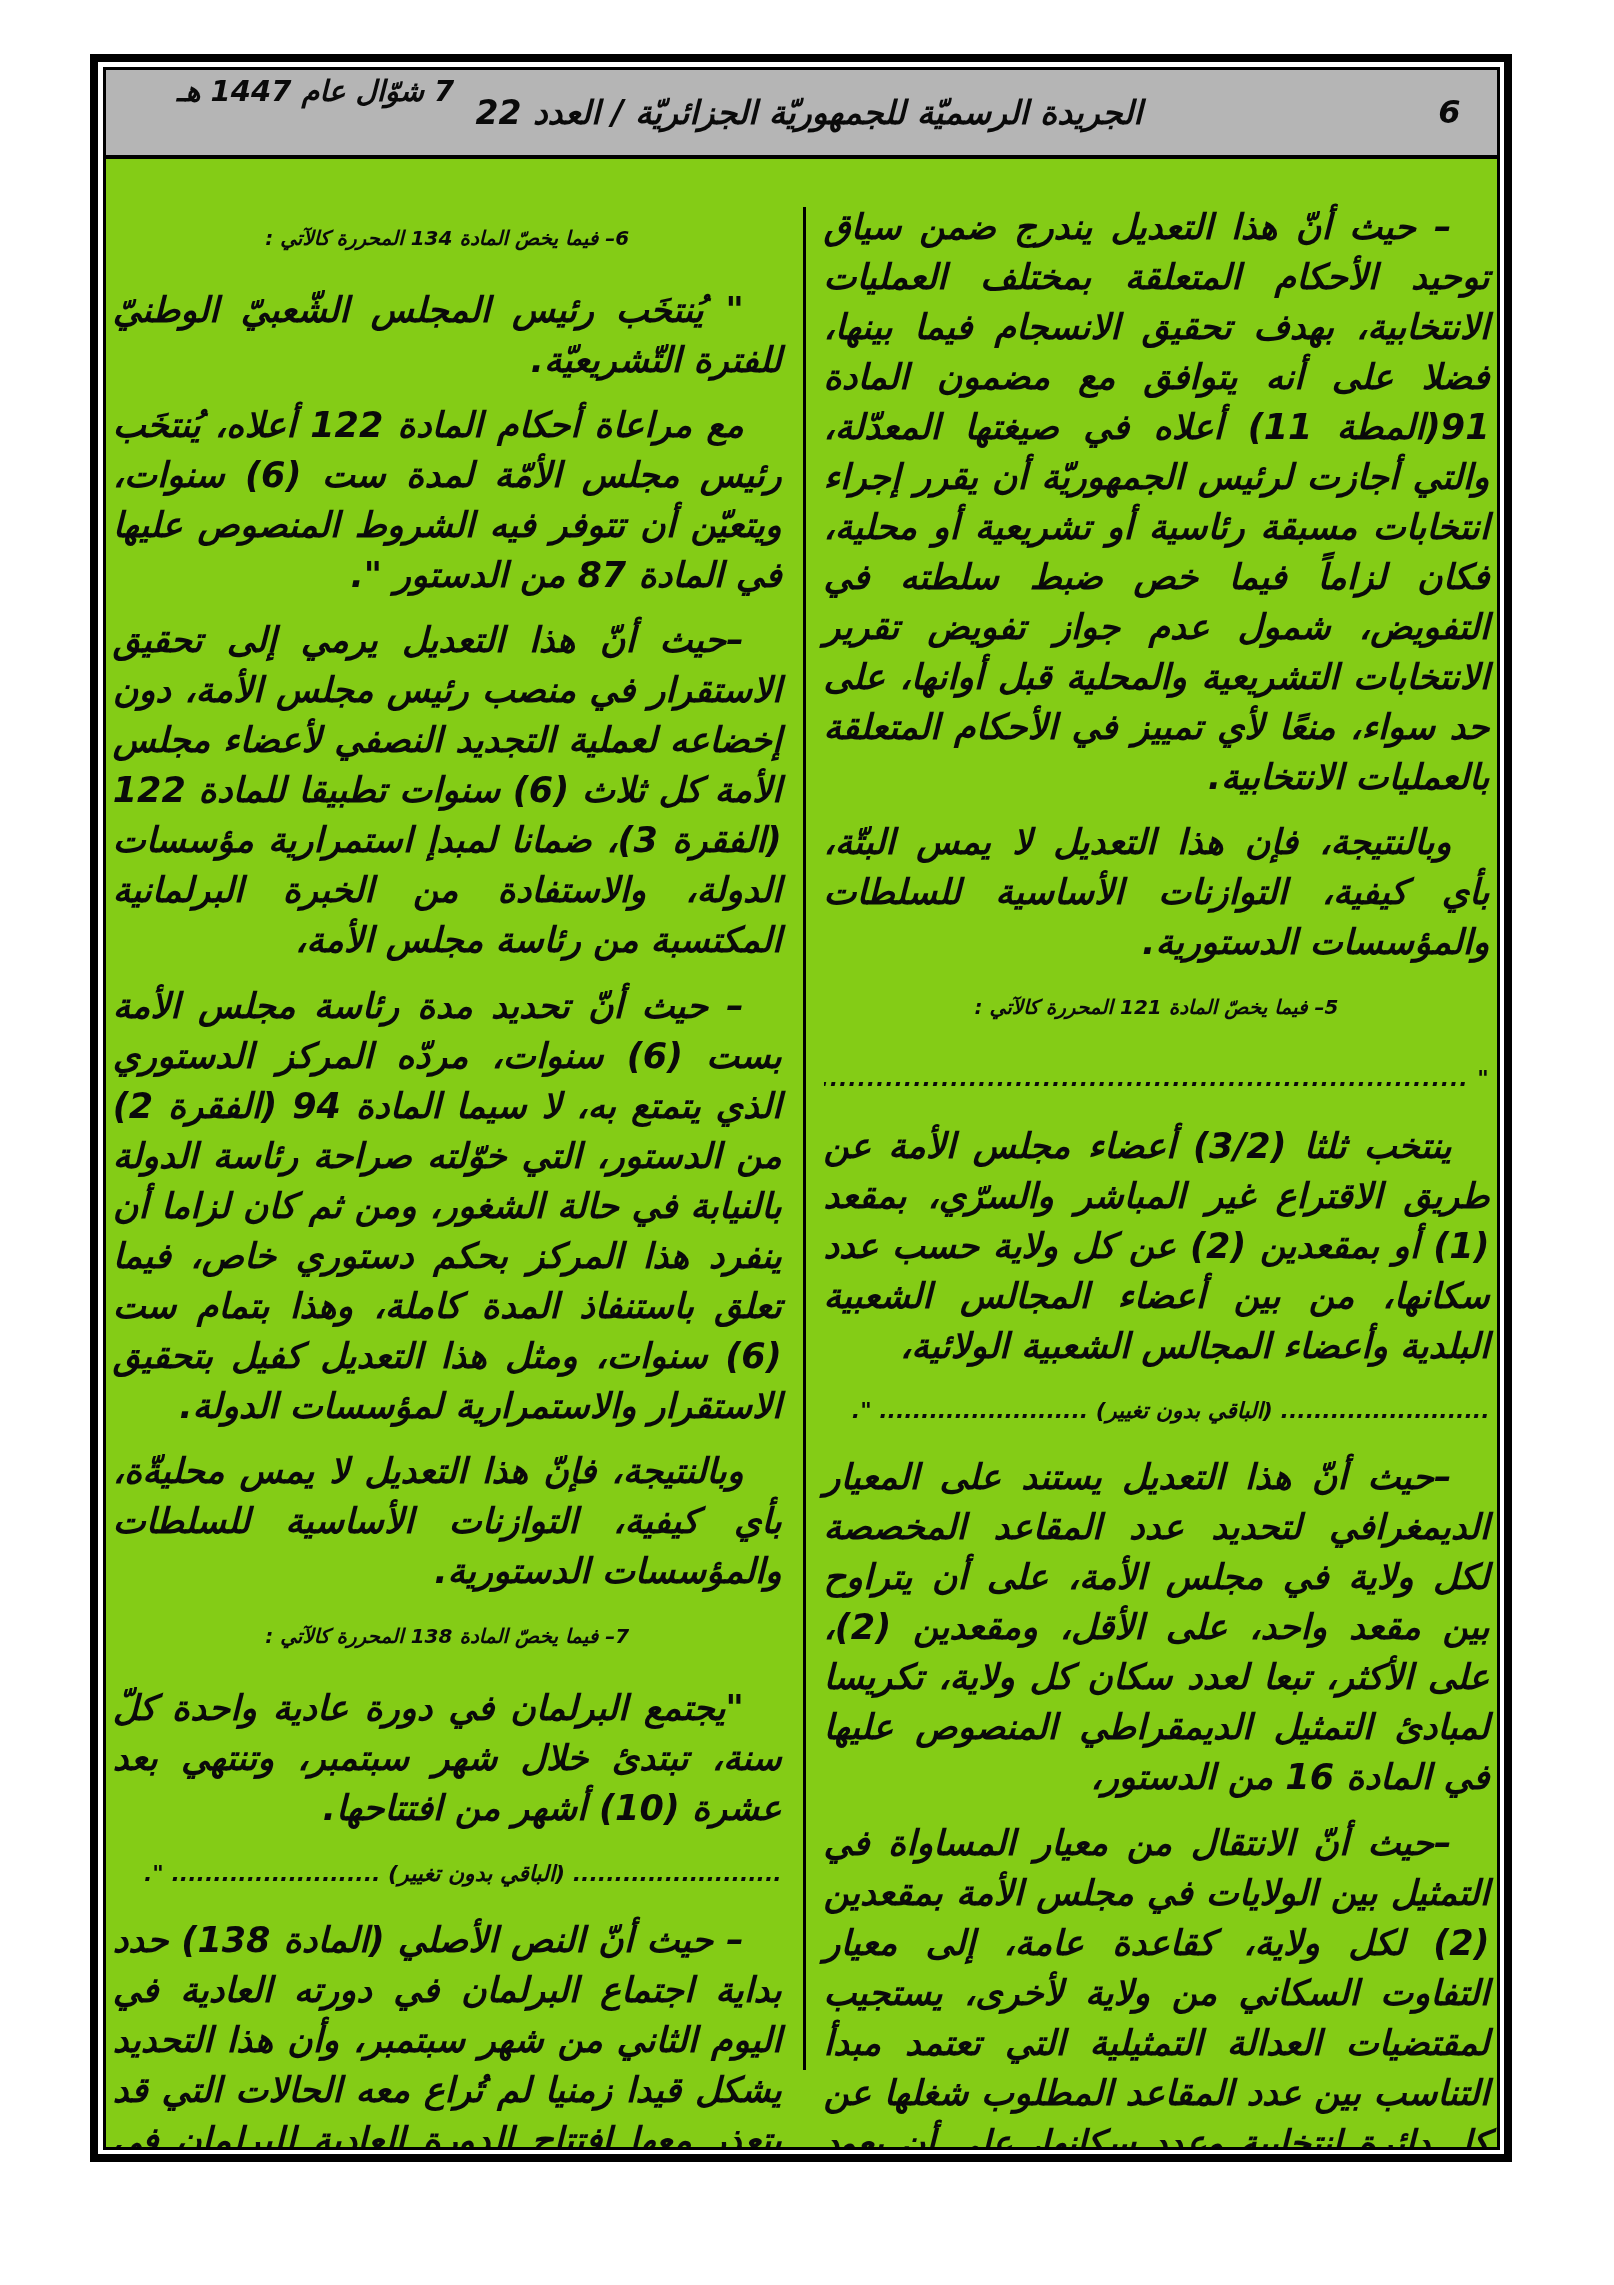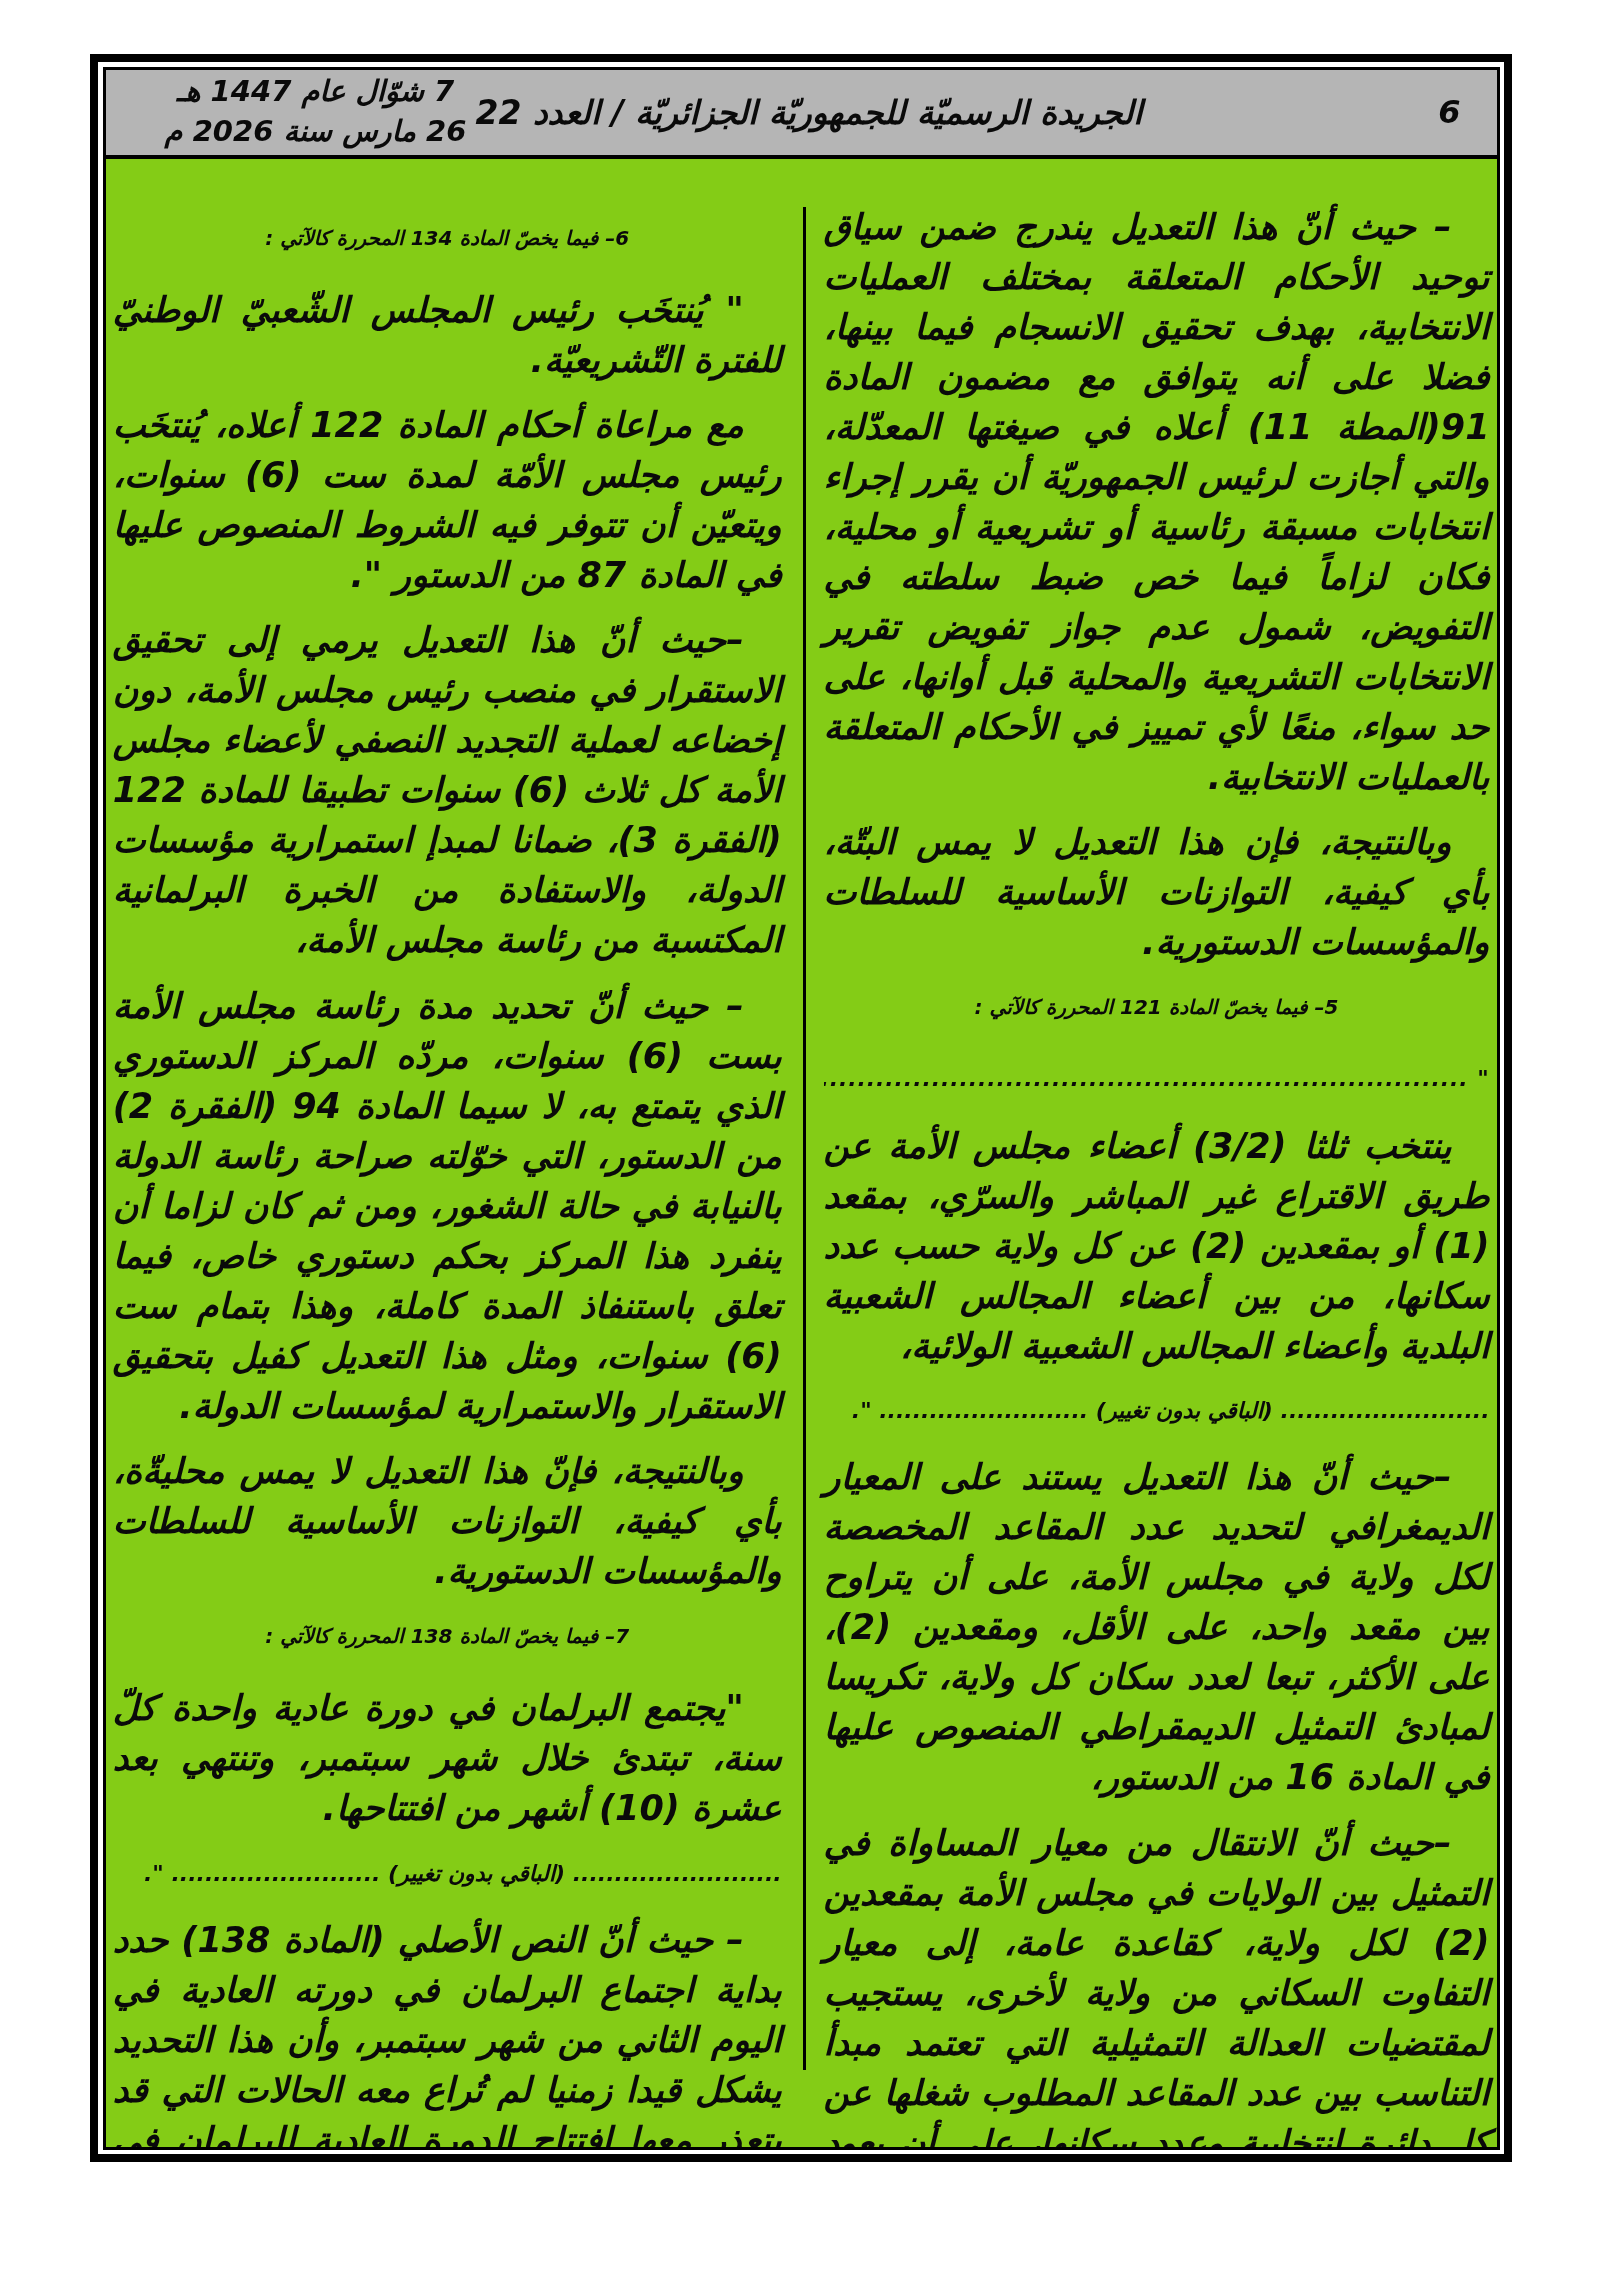--- a/index.html
+++ b/index.html
@@ -33,21 +33,20 @@
 </head>
 <body>
 
 <div class="page">
   <div class="frame-outer">
     <div class="frame-inner">
 
       <div class="header-band">
         <div class="dates">
           <div>7 شوّال عام 1447 هـ</div>
-          <div>26 مارس سنة 2026 م</div>
         </div>
         <div class="band-title">الجريدة الرسميّة للجمهوريّة الجزائريّة / العدد 22</div>
         <div class="page-num">6</div>
       </div>
 
       <div class="body-area">
         <div class="divider"></div>
 
         <div class="col col-left">
           <div class="heading">6– فيما يخصّ المادة 134 المحررة كالآتي :</div>

